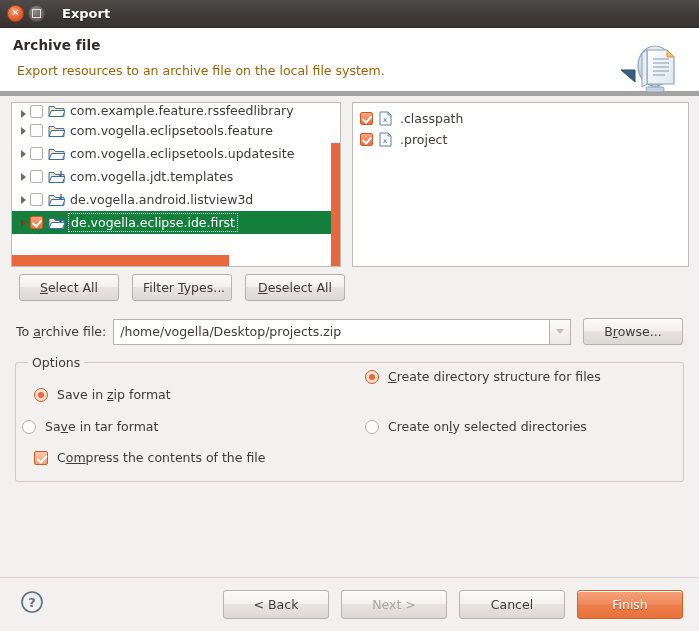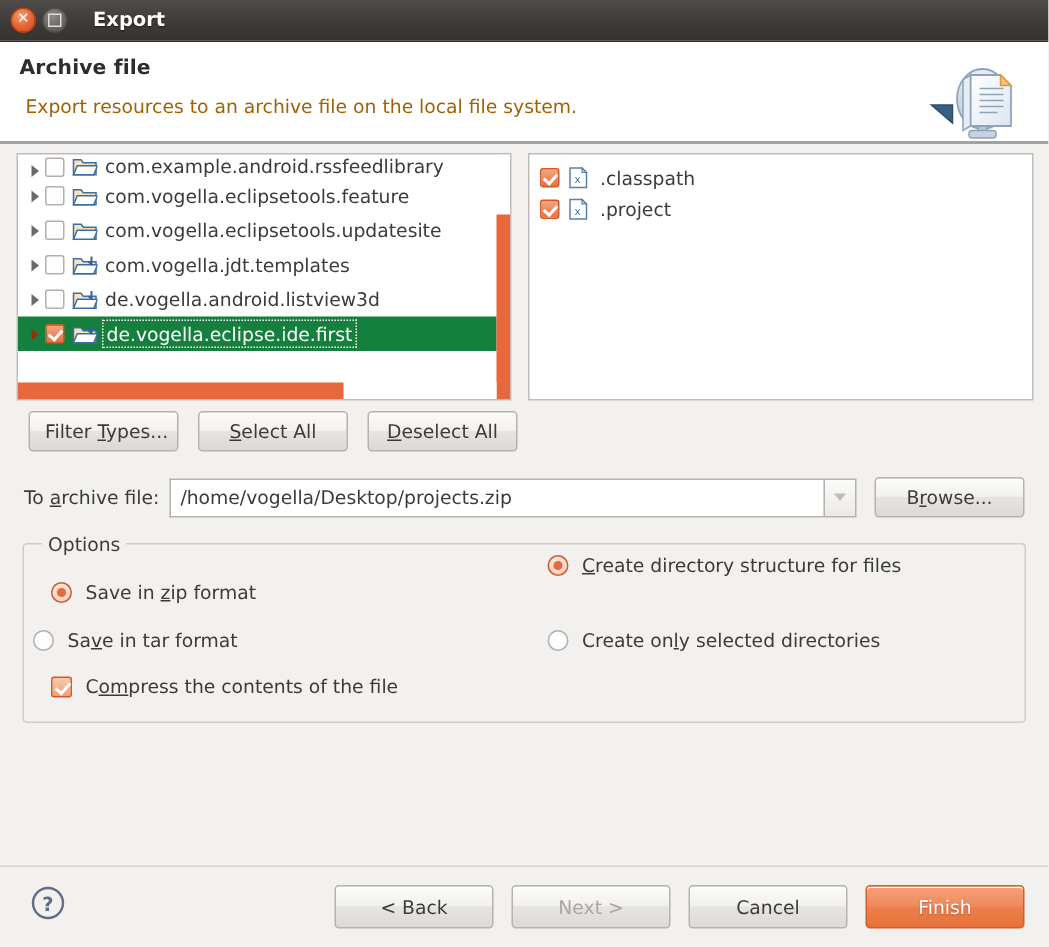--- a/index.html
+++ b/index.html
@@ -51,21 +51,21 @@
     color: #ffffff; font-weight: bold; font-size: 13px;
     margin-left: 13px;
     text-shadow: 0 1px 1px rgba(0,0,0,.6);
   }
 
   
   .header {
     position: relative;
     height: 68px;
     background: #ffffff;
-    border-bottom: 2px solid #a3a3a3;
+    border-bottom: 5px solid #a3a3a3;
     box-sizing: border-box;
     padding: 9px 14px 0 13px;
   }
   .header h1 {
     margin: 0; font-size: 13.5px; font-weight: bold; color: #2e2d2a;
     letter-spacing: .1px;
   }
   .header p {
     margin: 10px 0 0 4px; font-size: 12.5px; color: #a16207;
   }
@@ -369,21 +369,21 @@
               <span class="arrow">
                 <i></i>
               </span>
               <span class="cb"></span>
               <span class="ficon">
                 <svg width="17" height="15" viewBox="0 0 17 15">
                   <path d="M1 3.5 h5 l1.5 2 h8.5 v8 h-15 z" fill="#fbe3b8" stroke="#3b6ea8" stroke-width="1"></path>
                   <path d="M1 13.5 l2.5 -6 h13.5 l-2.5 6 z" fill="#ffffff" stroke="#3b6ea8" stroke-width="1"></path>
                 </svg>
               </span>
-              <span class="label">com.example.android.rssfeedlibrary</span>
+              <span class="label">com.example.feature.rssfeedlibrary</span>
             </div>
             <div class="row">
               <span class="arrow">
                 <i></i>
               </span>
               <span class="cb"></span>
               <span class="ficon">
                 <svg width="17" height="15" viewBox="0 0 17 15">
                   <path d="M1 3.5 h5 l1.5 2 h8.5 v8 h-15 z" fill="#fbe3b8" stroke="#3b6ea8" stroke-width="1"></path>
                   <path d="M1 13.5 l2.5 -6 h13.5 l-2.5 6 z" fill="#ffffff" stroke="#3b6ea8" stroke-width="1"></path>
@@ -478,24 +478,24 @@
                 </svg>
               </span>
               <span>.project</span>
             </div>
           </div>
       </div>
     </div>
 
     <div class="toolrow">
       <button class="btn">
-        <span>Filter </span><u>T</u><span>ypes...</span>
+        <span></span><u>S</u><span>elect All</span>
       </button>
       <button class="btn">
-        <span></span><u>S</u><span>elect All</span>
+        <span>Filter </span><u>T</u><span>ypes...</span>
       </button>
       <button class="btn">
         <span></span><u>D</u><span>eselect All</span>
       </button>
     </div>
 
     <div class="archiverow">
       <div class="lbl"><span>To </span><u>a</u><span>rchive file:</span></div>
       <div class="combo">
         <input type="text" value="/home/vogella/Desktop/projects.zip" style="">

